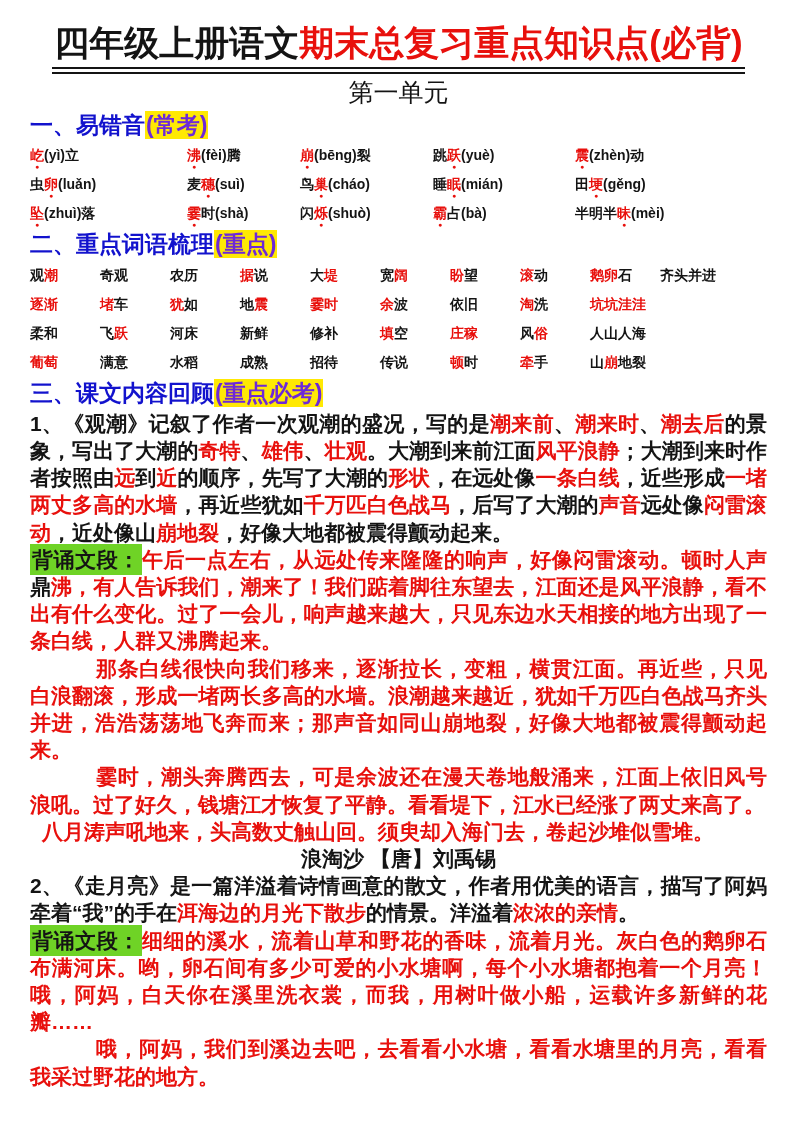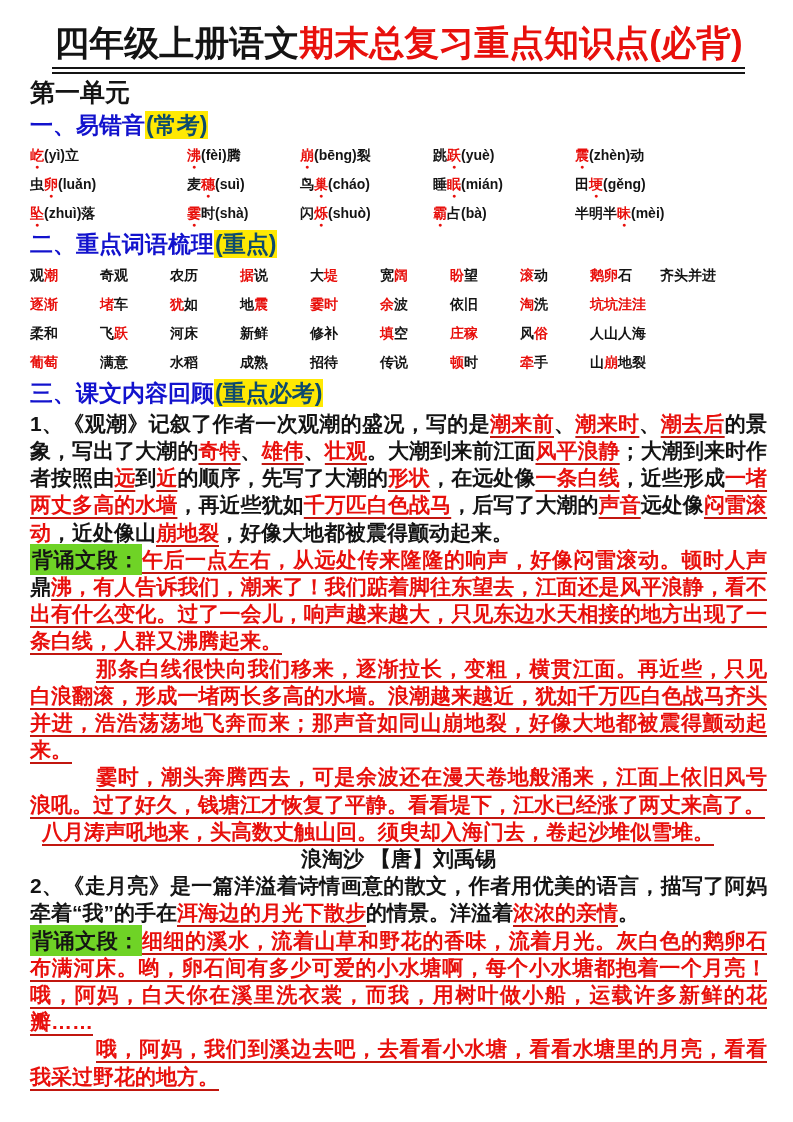--- a/index.html
+++ b/index.html
@@ -1,38 +1,38 @@
 <!DOCTYPE html>
 <html><head>
 <meta charset="utf-8">
 <style>
   html,body{margin:0;padding:0;background:#ffffff;}
   body{width:793px;height:1122px;overflow:hidden;font-family:"Liberation Sans","DejaVu Sans",sans-serif;}
   .page{box-sizing:border-box;width:793px;height:988px;padding:20px 26px 0 30px;background:#fff;font-weight:bold;color:#141414;}
   .title{display:table;margin:0 auto;font-size:35px;font-weight:bold;color:#141414;border-bottom:7px double #141414;padding:0 2px 1px 2px;line-height:1.3;white-space:nowrap;}
   .t-red{color:#e8100c;}
-  .subtitle{text-align:left;font-size:25px;font-weight:bold;margin:2px 0 0 0;}
+  .subtitle{text-align:center;font-size:25px;font-weight:normal;margin:2px 0 0 0;}
   .sec-head{font-size:23px;font-weight:bold;color:#1212cd;margin:2px 0 2px 0;line-height:1.25;}
-  .badge{color:#0c4a6e;background:#ffe903;padding:1px 1px;}
+  .badge{color:#6d28d9;background:#ffe903;padding:1px 1px;}
   .grid{font-size:14px;font-weight:bold;}
   .grid .row{line-height:29px;white-space:nowrap;}
   .pinyin .cell{display:inline-block;vertical-align:top;}
   .pinyin .cell:nth-child(1){width:157px;}
   .pinyin .cell:nth-child(2){width:113px;}
   .pinyin .cell:nth-child(3){width:133px;}
   .pinyin .cell:nth-child(4){width:142px;}
   .words .cell{display:inline-block;min-width:70px;vertical-align:top;}
   .para{font-size:21px;line-height:27.2px;font-weight:bold;text-align:justify;margin:0;color:#141414;}
   .indent{text-indent:66px;}
   .center{text-align:center;}
   .poem-line{padding-left:12px;text-align:left;}
   .tk{color:#141414;}
   .tr{color:#e8100c;}
   .trd{color:#e8100c;-webkit-text-emphasis:filled circle #e8100c;text-emphasis:filled circle #e8100c;-webkit-text-emphasis-position:under left;text-emphasis-position:under left;}
-  .tru{color:#e8100c;text-decoration:underline;text-decoration-thickness:2px;text-underline-offset:4.5px;text-decoration-color:#c1170f;margin-top:20px;}
+  .tru{color:#e8100c;text-decoration-thickness:2px;text-underline-offset:4.5px;text-decoration-color:#c1170f;margin-top:20px;}
   .gbadge{background:#6fd326;color:#141414;padding:4px 2px;}
 </style>
 </head>
 <body>
 
 <div class="page">
 
   <div class="title">
     <span class="t-black">四年级上册语文</span>
       <span class="t-red">期末总复习重点知识点(必背)</span>

